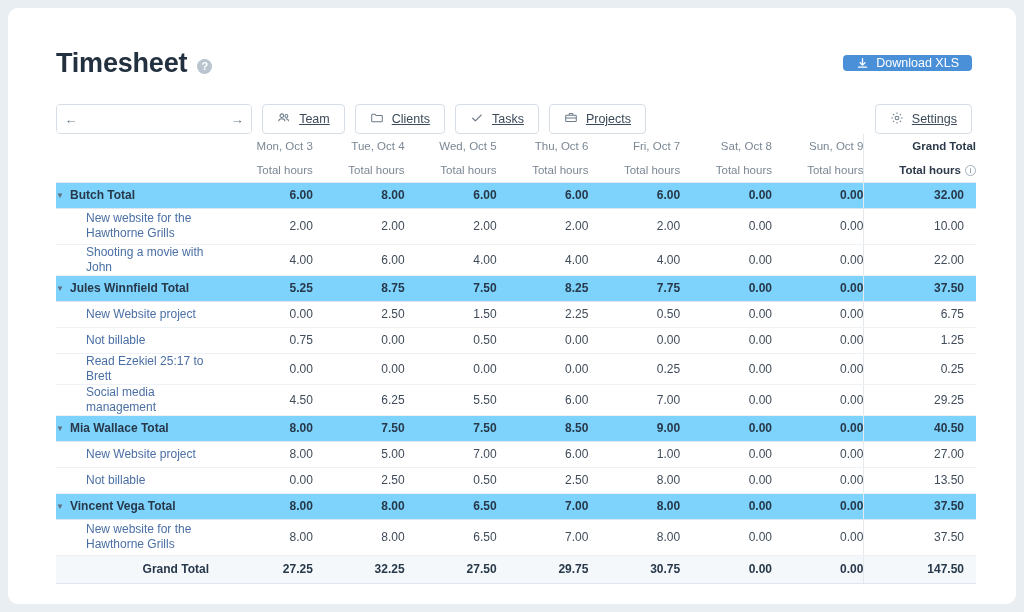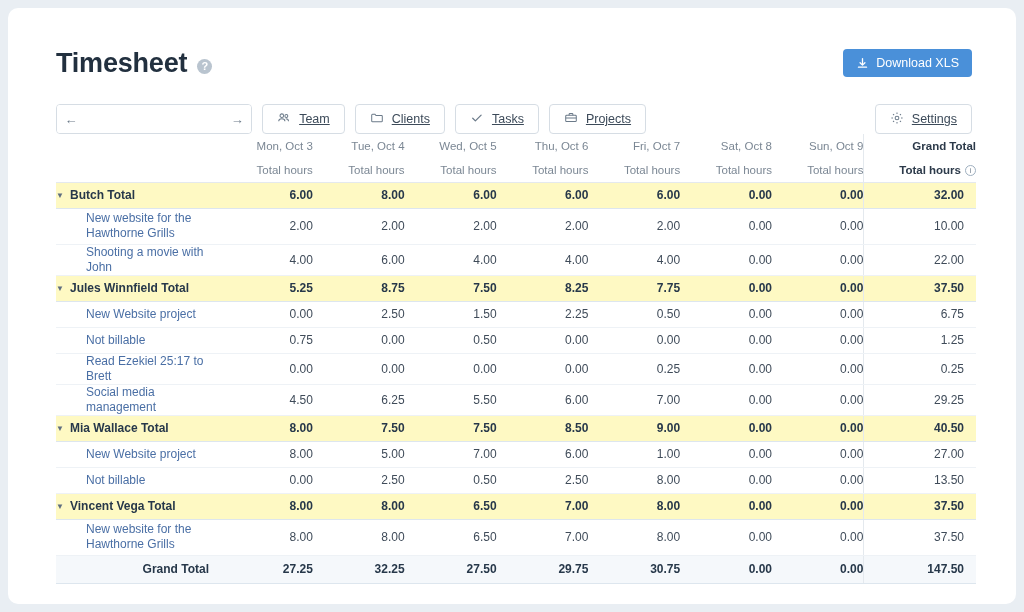--- a/index.html
+++ b/index.html
@@ -51,21 +51,21 @@
     margin-top: 6px;
   }
   .dl-btn {
     display: flex;
     align-items: center;
     gap: 7px;
     background: #4a90d9;
     color: #ffffff;
     border: none;
     border-radius: 4px;
-    height: 28px;
+    height: 16px;
     padding: 0 13px;
     font-size: 12.5px;
     font-family: "Liberation Sans", sans-serif;
     cursor: pointer;
   }
   .dl-btn svg { display:block; }
 
   
   .toolbar {
     display: flex;
@@ -144,21 +144,21 @@
   .hdr-sub { font-size: 11.5px; padding-bottom: 8px; }
   .hdr-grand { color: #2c3a4a; font-weight: bold; }
   .hdr-total-label { color: #2c3a4a; font-weight: bold; }
   .hdr-row-sub td, .hdr-row-sub th { border-bottom: 1px solid #e4e9ee; }
 
   .name-col { width: 180px; }
   .day-col { width: 100px; }
   .grand-col { width: 120px; }
 
   tr.group-row {
-    background: #fef9c3;
+    background: #7dd3fc;
     border-radius: 7px;
   }
   tr.group-row td {
     height: 26px;
     border-bottom: 1px solid #dde6ee;
   }
   tr.item-row td {
     height: 26px;
     border-bottom: 1px solid #eef2f6;
   }

